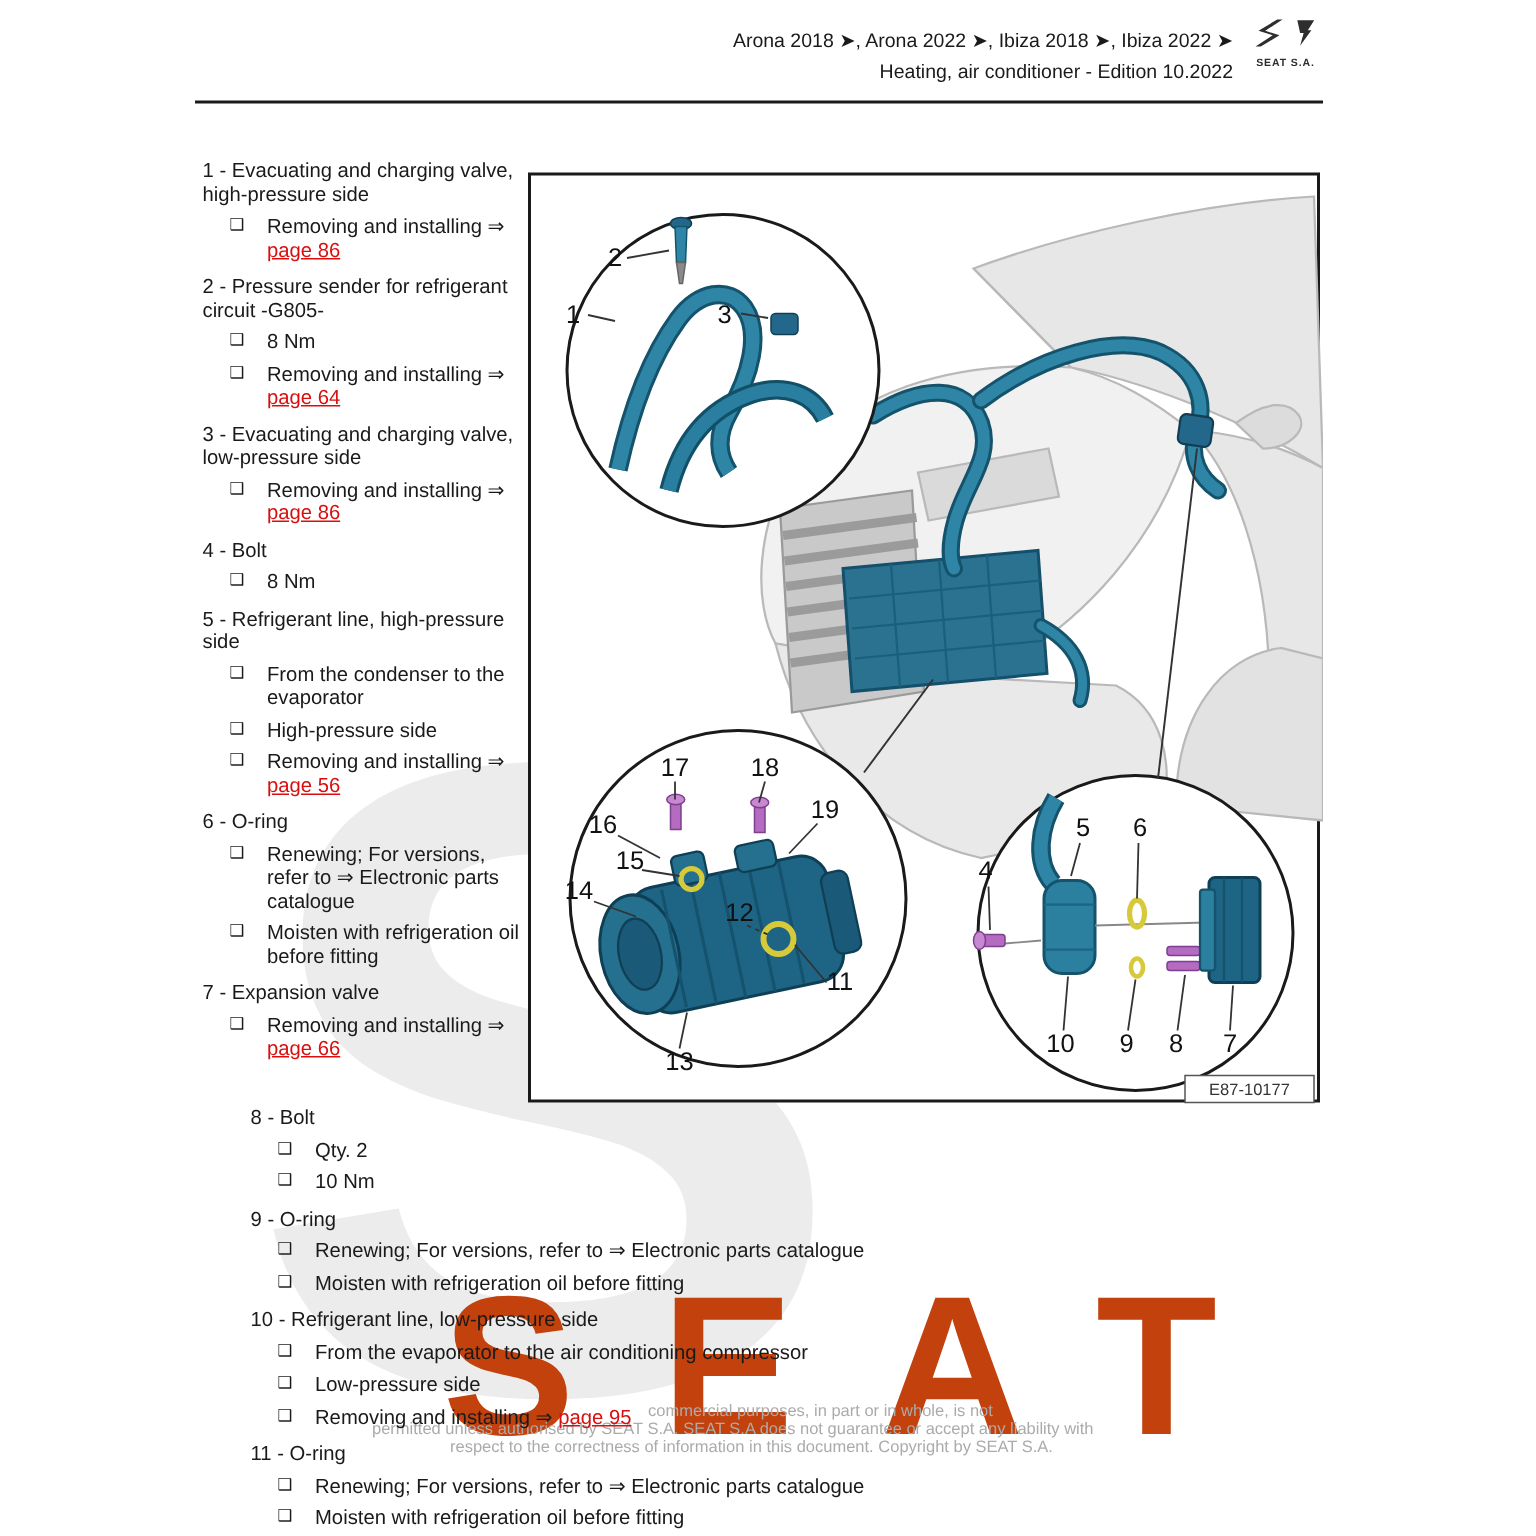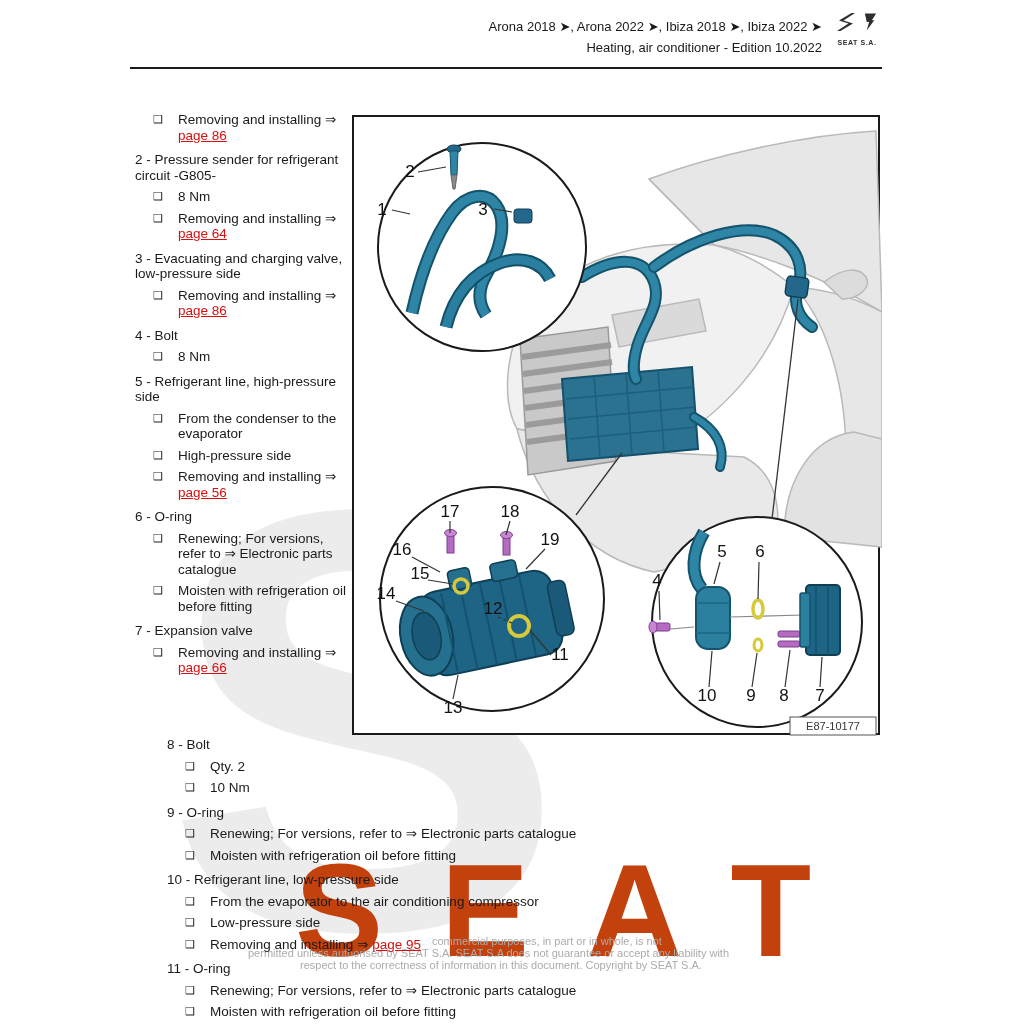--- a/index.html
+++ b/index.html
@@ -63,20 +63,21 @@
           <path d="M2 1 H14 L9.5 8 H12 L4 19 L6.5 10 H4 Z" fill="#2e2e2e"></path>
         </svg>
     </span>
   </div>
   <div class="brand-name">SEAT S.A.</div>
 </div>
 <div class="layer rule"></div>
 
 <div class="layer col-left" id="parts-left">
     <div class="part">
+      <div class="part-title">1 - Evacuating and charging valve, high-pressure side</div>
       <div class="bullet">
         <span class="chk">❑</span>
         <span class="btxt">Removing and installing ⇒ <a class="plink">page 86</a></span>
       </div>
     </div>
     <div class="part">
       <div class="part-title">2 - Pressure sender for refrigerant circuit -G805-</div>
       <div class="bullet">
         <span class="chk">❑</span>
         <span class="btxt">8 Nm</span>

